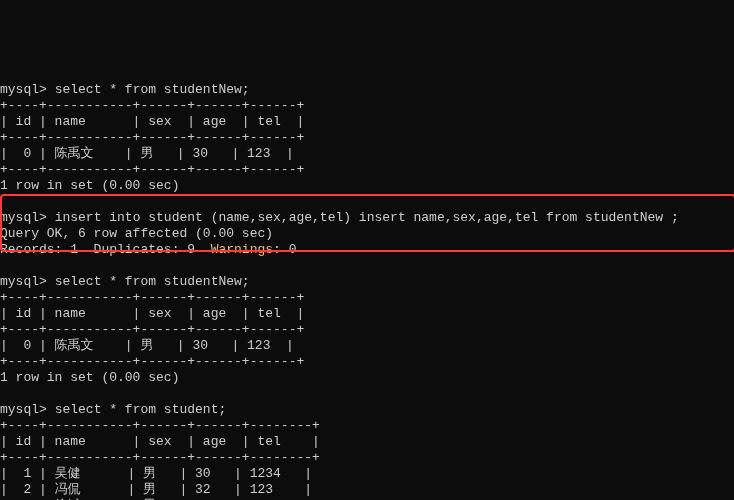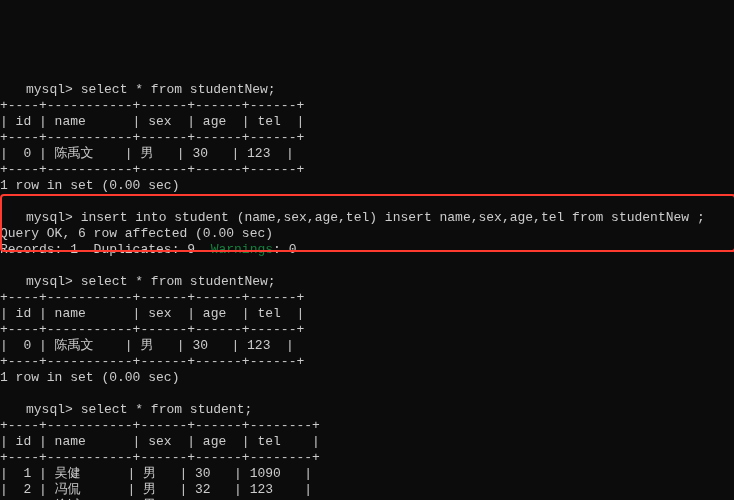--- a/index.html
+++ b/index.html
@@ -12,22 +12,22 @@
     line-height: 16px;
     white-space: pre;
     width: 734px;
     height: 500px;
     overflow: hidden;
   }
   .terminal {
     position: relative;
     padding: 2px 0 0 0;
   }
-  .prompt { color: #cccccc; padding-left: 26px; }
-  .warn { color: #15803d; }
+  .prompt { color: #cccccc; }
+  .warn { color: #fdba74; }
   .hl-box {
     position: absolute;
     border: 2px solid #ff3b30;
     border-radius: 4px;
     pointer-events: none;
   }
 </style>
 </head>
 <body>
 
@@ -50,21 +50,21 @@
 <span>| id | name      | sex  | age  | tel  |</span>
 <span>+----+-----------+------+------+------+</span>
 <span>|  0 | 陈禹文    | 男   | 30   | 123  |</span>
 <span>+----+-----------+------+------+------+</span>
 <span>1 row in set (0.00 sec)</span>
 
 <span class="prompt">mysql&gt;</span> <span>select * from student;</span>
 <span>+----+-----------+------+------+--------+</span>
 <span>| id | name      | sex  | age  | tel    |</span>
 <span>+----+-----------+------+------+--------+</span>
-<span>|  1 | 吴健      | 男   | 30   | 1090   |</span>
+<span>|  1 | 吴健      | 男   | 30   | 1234   |</span>
 <span>|  2 | 冯侃      | 男   | 32   | 123    |</span>
 <span>|  3 | 徐斌      | 男   | 33   | 123456 |</span>
 
 
 
 
 
 
 <div class="hl-box" style="left:0px; top:130px; width:732px; height:54px;"></div>
 

